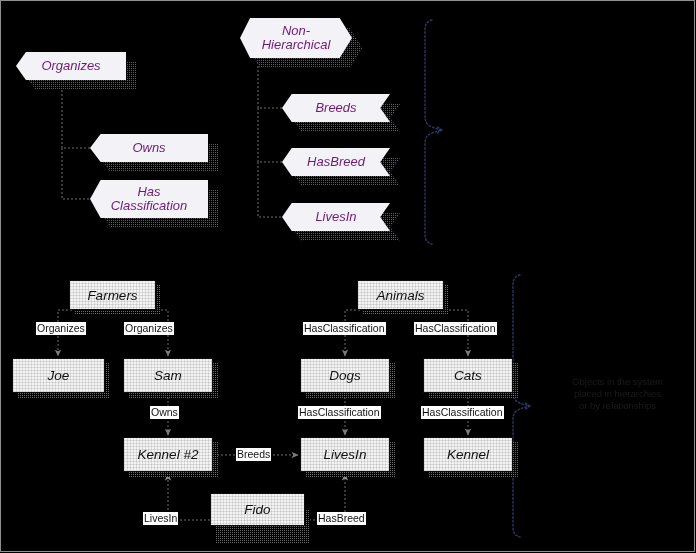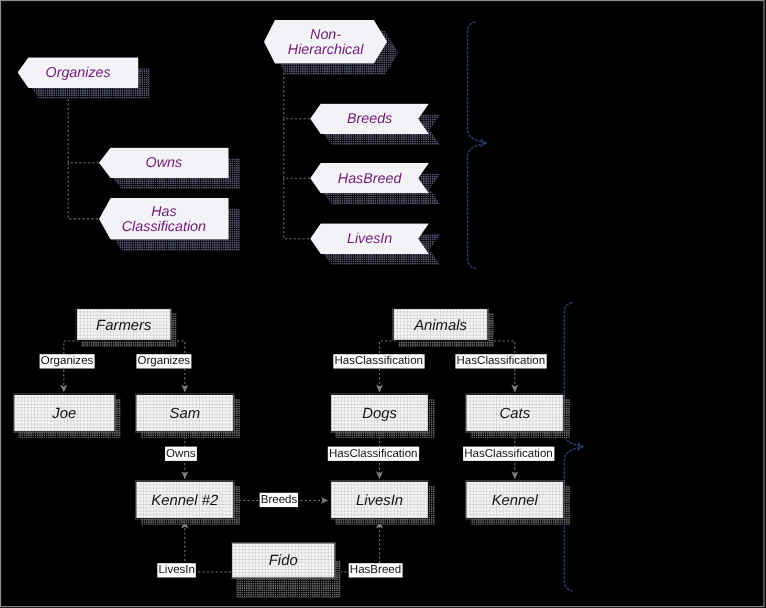--- a/index.html
+++ b/index.html
@@ -264,15 +264,18 @@
         <span>Breeds</span>
       </div>
     <div class="elabel" style="left:143px;top:512px;">
         <span>LivesIn</span>
       </div>
     <div class="elabel" style="left:317px;top:512px;">
         <span>HasBreed</span>
       </div>
   </div>
 
+  <div class="annot" style="left:545px;top:376px;width:145px;">Objects in the system
+placed in hierarchies
+or by relationships</div>
 
   <div class="border"></div>
 </div>
 
 </body></html>

